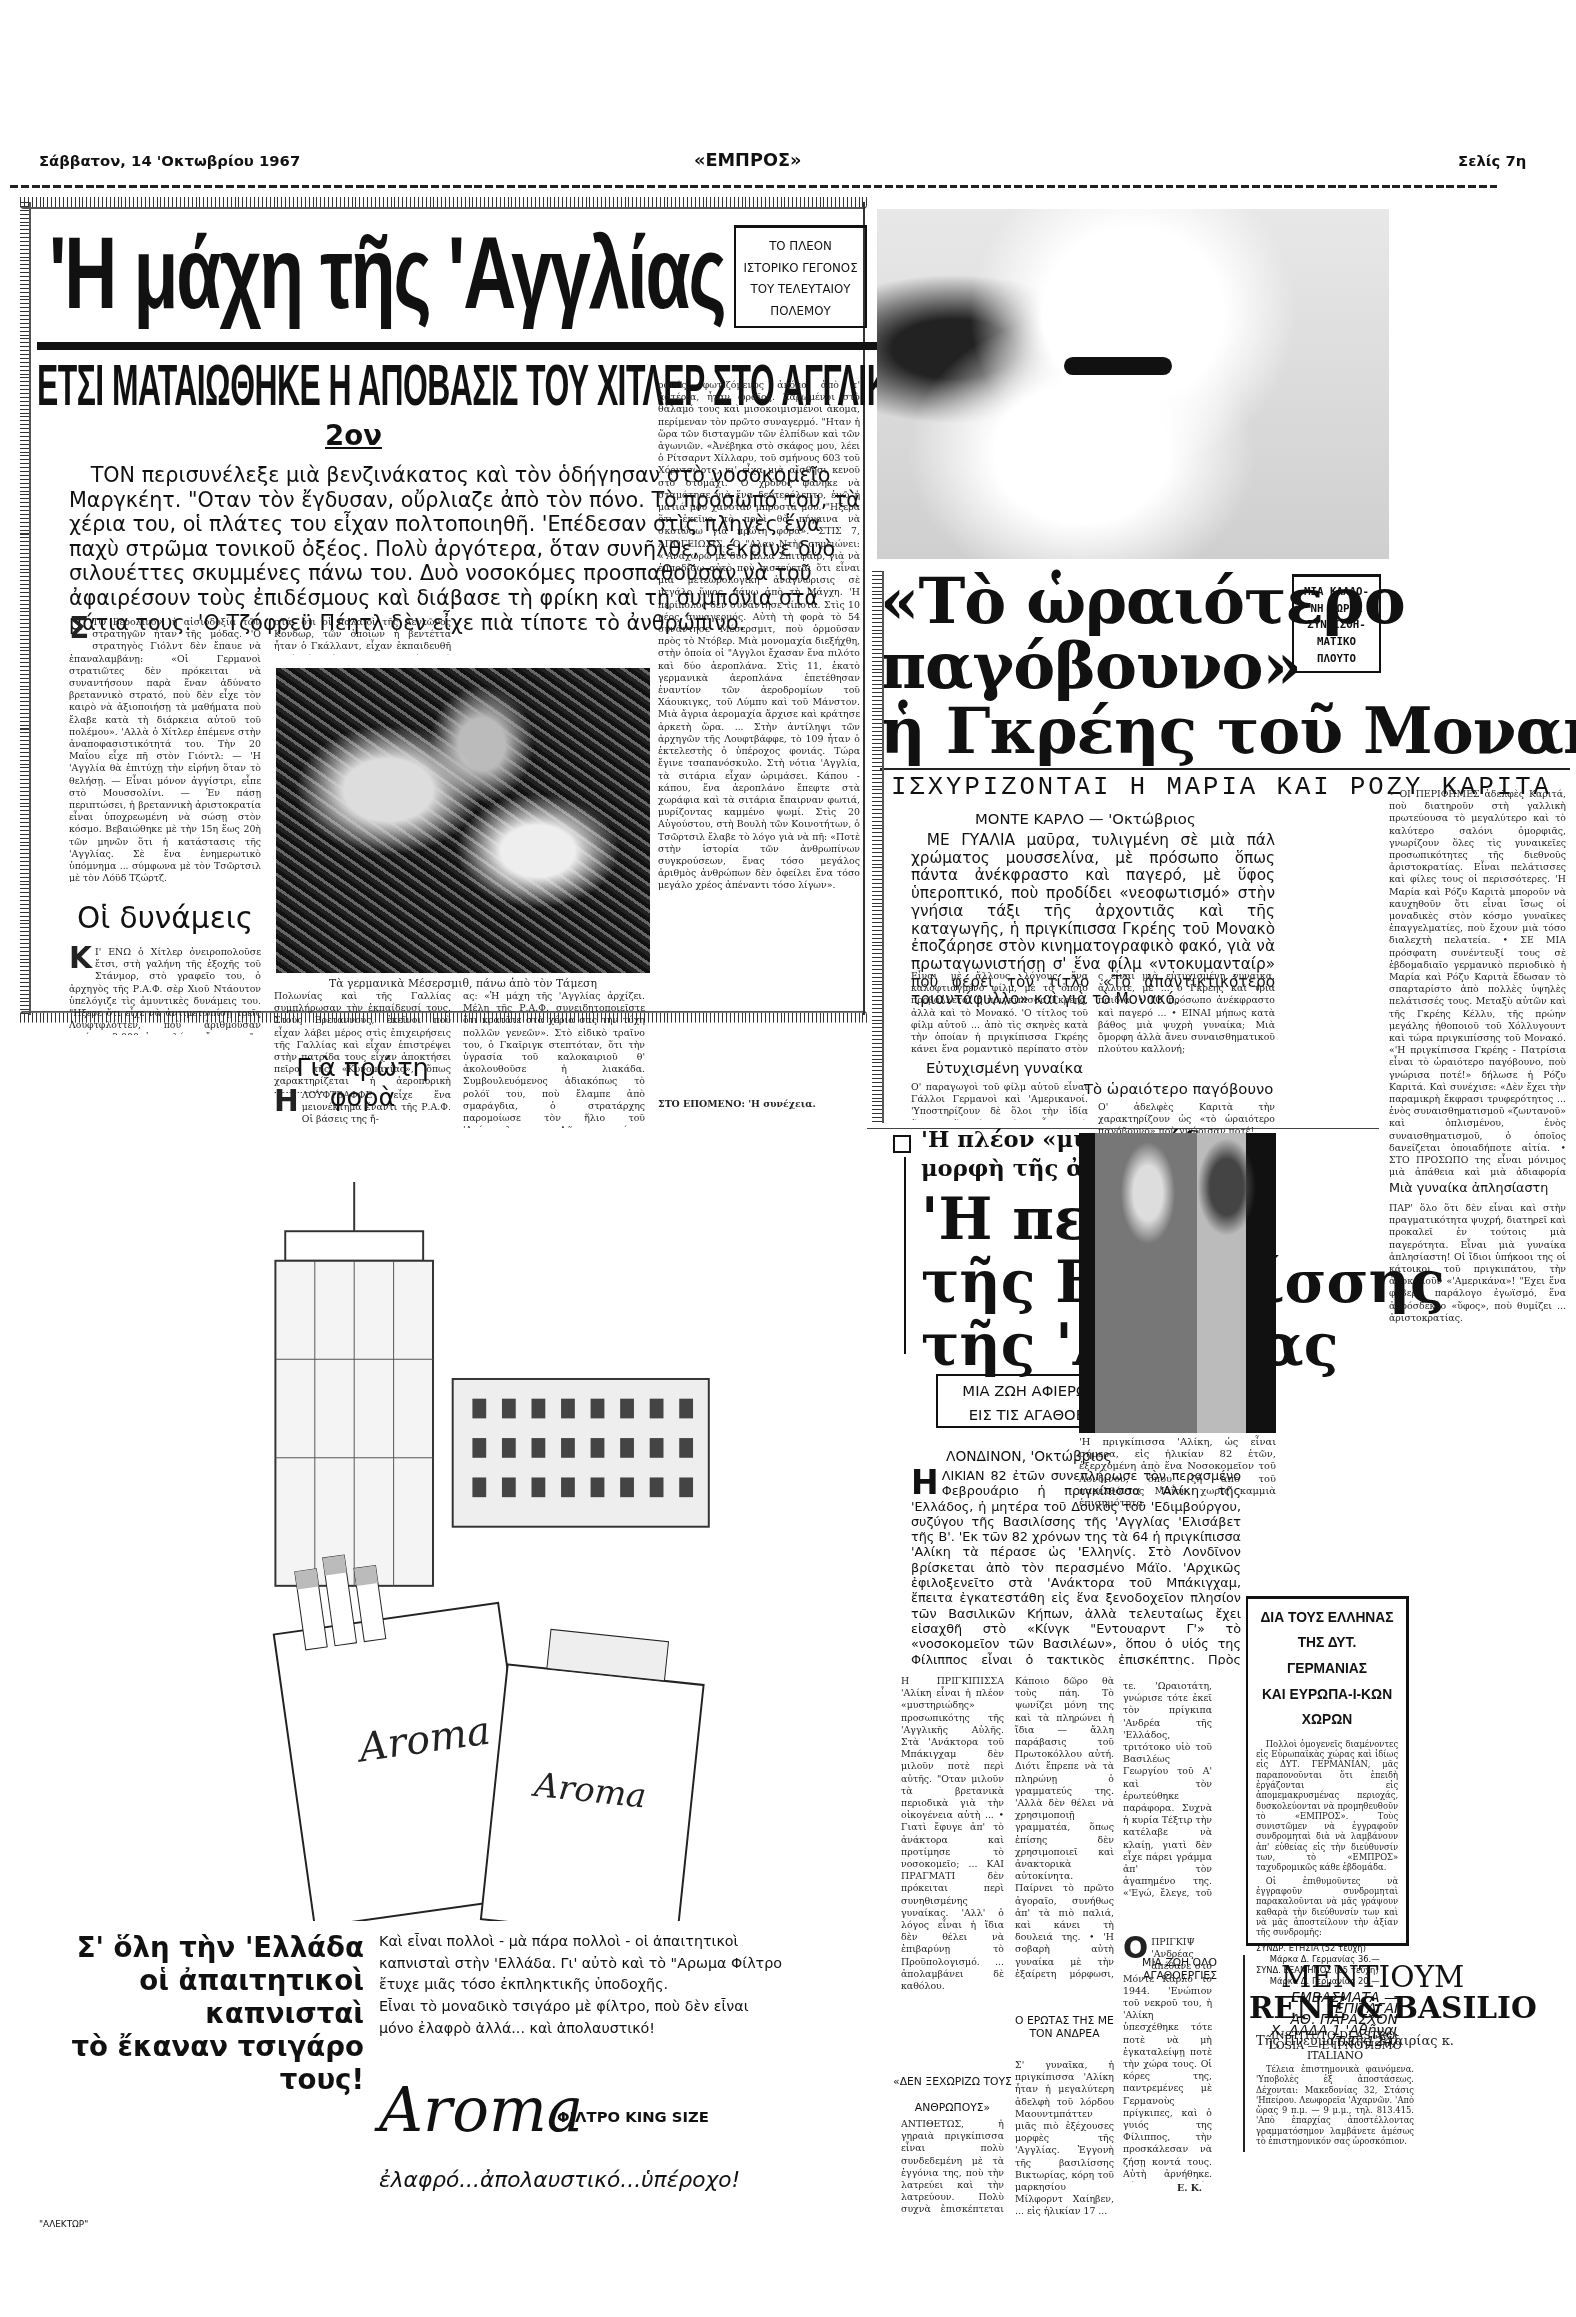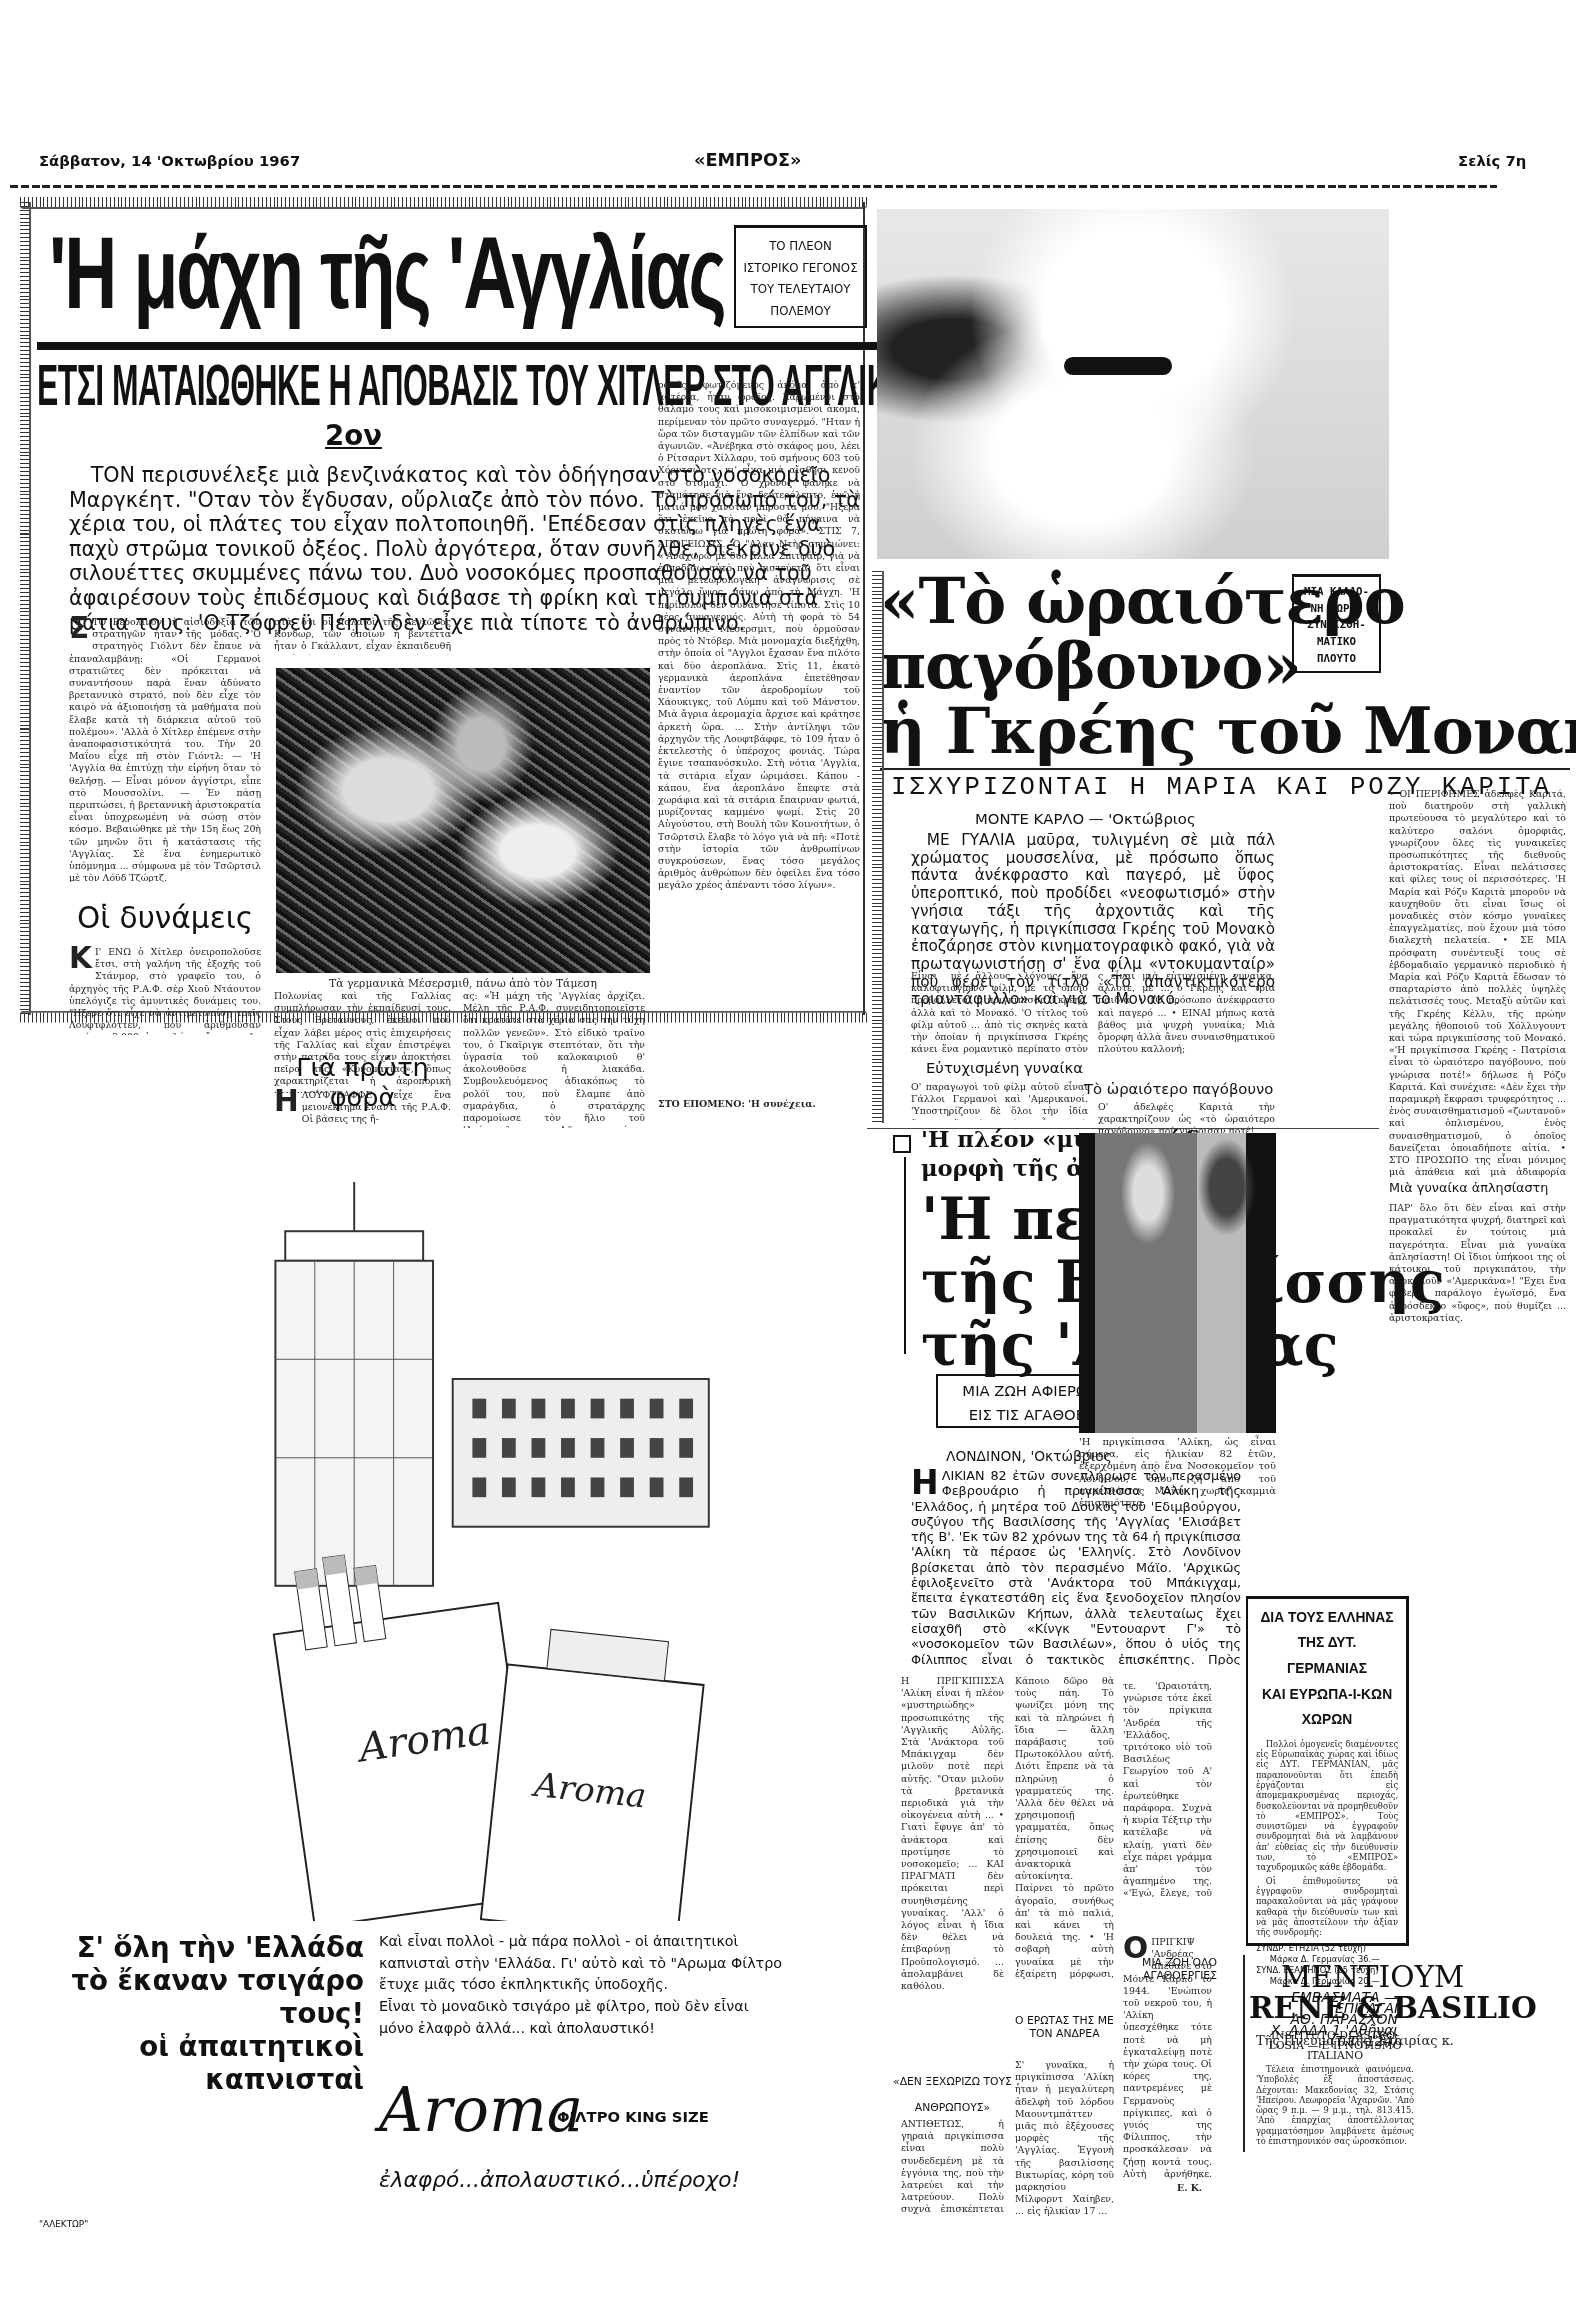--- a/index.html
+++ b/index.html
@@ -272,22 +272,22 @@
     <g transform="translate(480,470) rotate(6)">
       <rect x="0" y="40" width="200" height="260" fill="#fff" stroke="#222" stroke-width="2"></rect>
       <rect x="40" y="0" width="120" height="40" fill="#eee" stroke="#222"></rect>
       <text x="40" y="170" font-family="DejaVu Serif, serif" font-style="italic" font-size="34" fill="#222">Aroma</text>
     </g>
   </svg>
 </div>
 
 <div class="abs sans" style="left:39px;top:1931px;width:325px;text-align:right;font-size:27.6px;line-height:33px;font-weight:bold;">
   <div>Σ' ὅλη τὴν 'Ελλάδα</div>
+  <div>οἱ ἀπαιτητικοὶ καπνισταὶ</div>
   <div>τὸ ἔκαναν τσιγάρο τους!</div>
-  <div>οἱ ἀπαιτητικοὶ καπνισταὶ</div>
 </div>
 <div class="abs sans" style="left:379px;top:1931px;width:433px;font-size:14.3px;line-height:21.7px;">
   <div>Καὶ εἶναι πολλοὶ - μὰ πάρα πολλοὶ - οἱ ἀπαιτητικοὶ</div>
   <div>καπνισταὶ στὴν 'Ελλάδα. Γι' αὐτὸ καὶ τὸ "Αρωμα Φίλτρο</div>
   <div>ἔτυχε μιᾶς τόσο ἐκπληκτικῆς ὑποδοχῆς.</div>
   <div>Εἶναι τὸ μοναδικὸ τσιγάρο μὲ φίλτρο, ποὺ δὲν εἶναι</div>
   <div>μόνο ἐλαφρὸ ἀλλά... καὶ ἀπολαυστικό!</div>
 </div>
 <div class="abs serif" style="left:379px;top:2074px;font-size:61px;font-style:italic;">Aroma</div>
 <div class="abs sans" style="left:557px;top:2108px;font-size:14.8px;font-weight:bold;">ΦΙΛΤΡΟ KING SIZE</div>

